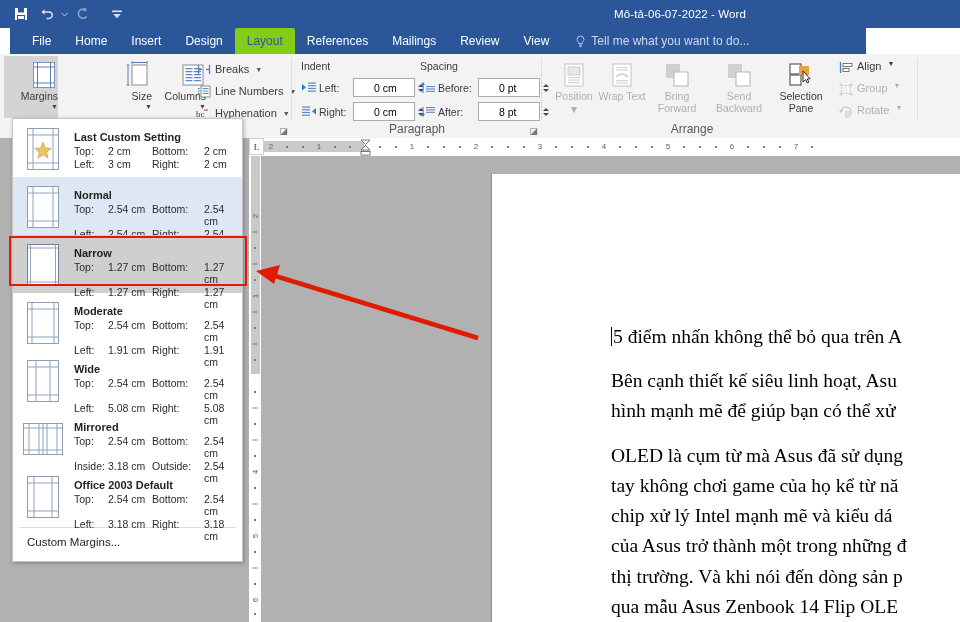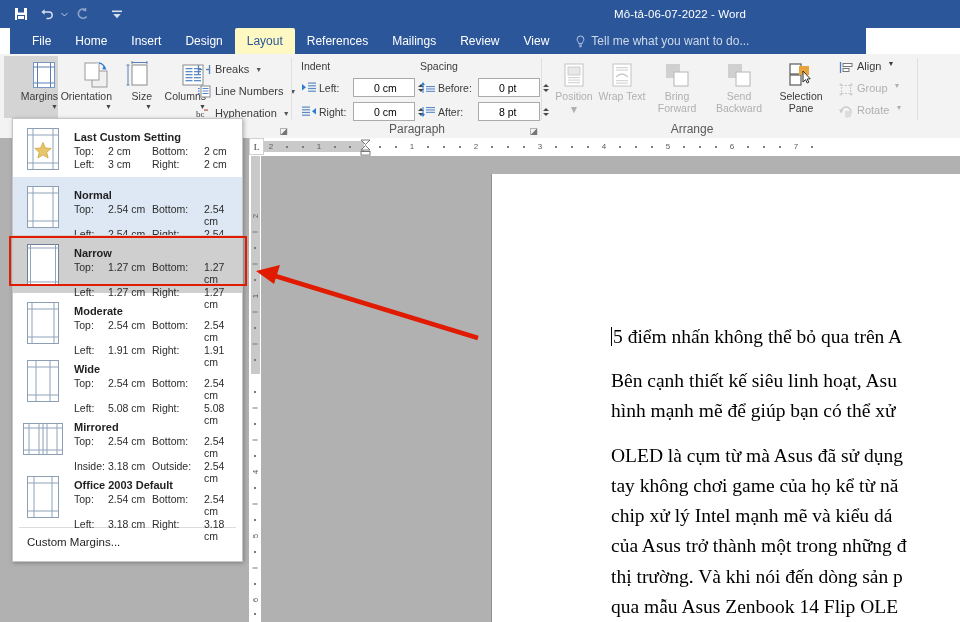--- a/index.html
+++ b/index.html
@@ -32,21 +32,21 @@
   
   .tabbar{
     position:absolute;left:10px;top:28px;width:856px;height:26px;
     background:#2b579a;
   }
   .tabs{display:flex;align-items:stretch;height:26px;padding-left:10px;}
   .tab{
     display:flex;align-items:center;padding:0 12px;height:26px;
     color:#ffffff;font-size:12px;white-space:nowrap;cursor:default;
   }
-  .tab.active{background:#fef9c3;color:#2b579a;border-radius:2px 2px 0 0;}
+  .tab.active{background:#84cc16;color:#2b579a;border-radius:2px 2px 0 0;}
   .tellme{
     display:flex;align-items:center;gap:5px;color:#cfd9ea;font-size:12px;
     padding-left:14px;white-space:nowrap;
   }
   .bulb{display:inline-block;width:11px;height:13px;position:relative;}
   .bulb svg{display:block;}
 
   
   .ribbon{
     position:absolute;left:0;top:54px;width:960px;height:84px;
@@ -270,33 +270,20 @@
               <line x1="7.5" y1="1.5" x2="7.5" y2="26.5" stroke="#5b7fb5" stroke-width="1"></line>
               <line x1="20.5" y1="1.5" x2="20.5" y2="26.5" stroke="#5b7fb5" stroke-width="1"></line>
               <line x1="3.5" y1="6" x2="24.5" y2="6" stroke="#5b7fb5" stroke-width="1"></line>
               <line x1="3.5" y1="22" x2="24.5" y2="22" stroke="#5b7fb5" stroke-width="1"></line>
             </svg>
         </div>
         <div class="bl">Margins</div>
         <div class="carat">▼</div>
       </div>
 
-      <div class="bigbtn" style="left:50px;width:62px;">
-        <div class="bi">
-          <svg width="30" height="28" viewBox="0 0 30 28">
-              <rect x="10" y="10" width="15" height="16" fill="#f0f0f0" stroke="#9a9a9a" stroke-width="1"></rect>
-              <rect x="3" y="2" width="14" height="17" fill="#fff" stroke="#9a9a9a" stroke-width="1"></rect>
-              <path d="M14 2 L17 2 L17 5 Z" fill="#dcdcdc"></path>
-              <path d="M17 2 a6 6 0 0 1 5.5 6" stroke="#2b7cd3" stroke-width="1.6" fill="none"></path>
-              <path d="M24.4 8.6 L22.5 4.6 L20.2 8.2 Z" fill="#2b7cd3"></path>
-            </svg>
-        </div>
-        <div class="bl">Orientation</div>
-        <div class="carat">▼</div>
-      </div>
 
       <div class="bigbtn" style="left:112px;width:40px;">
         <div class="bi">
           <svg width="26" height="28" viewBox="0 0 26 28">
               <rect x="6" y="4" width="15" height="20" fill="#fff" stroke="#8a8a8a" stroke-width="1"></rect>
               <line x1="2" y1="4" x2="2" y2="24" stroke="#5b7fb5" stroke-width="1"></line>
               <line x1="0.5" y1="4" x2="3.5" y2="4" stroke="#5b7fb5" stroke-width="1"></line>
               <line x1="0.5" y1="24" x2="3.5" y2="24" stroke="#5b7fb5" stroke-width="1"></line>
               <line x1="6" y1="1.5" x2="21" y2="1.5" stroke="#5b7fb5" stroke-width="1"></line>
               <line x1="6" y1="0" x2="6" y2="3" stroke="#5b7fb5" stroke-width="1"></line>

